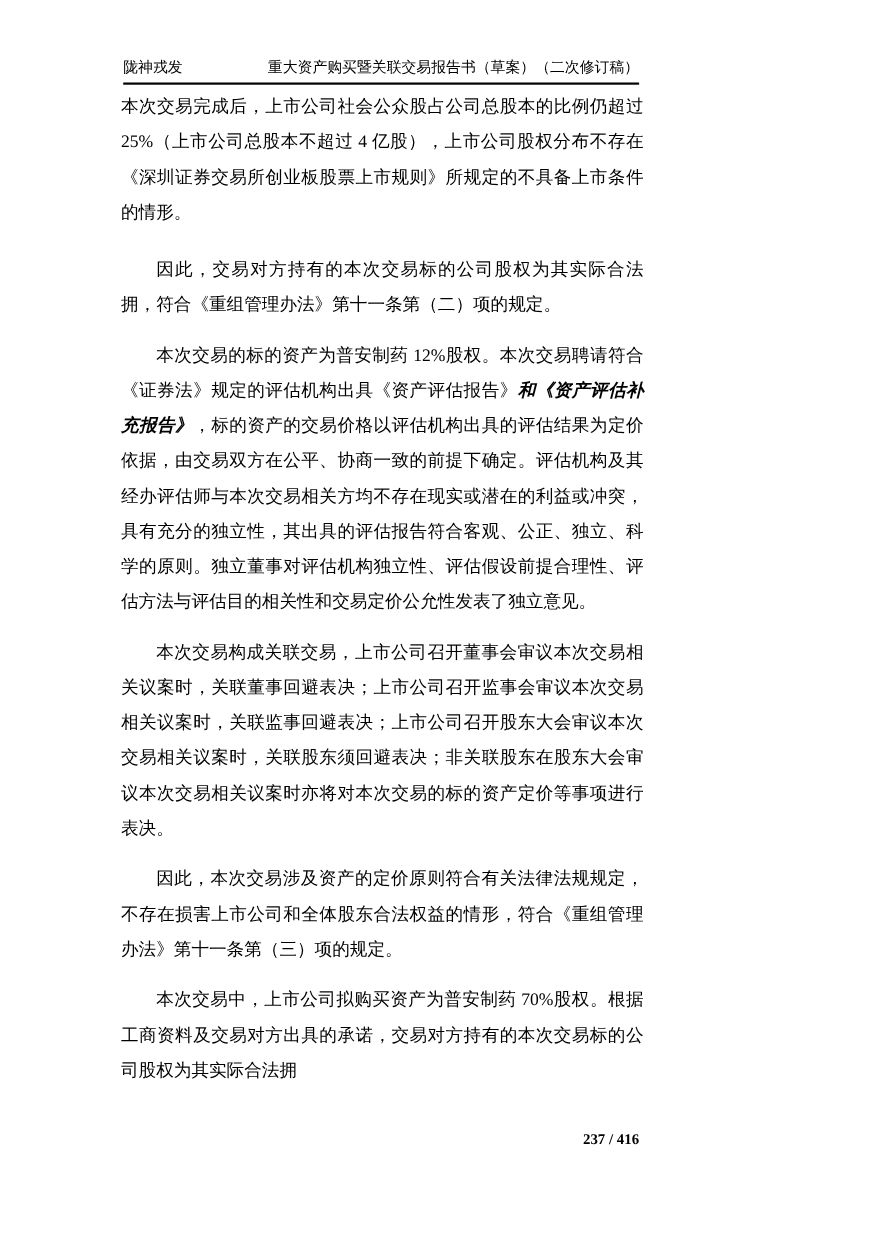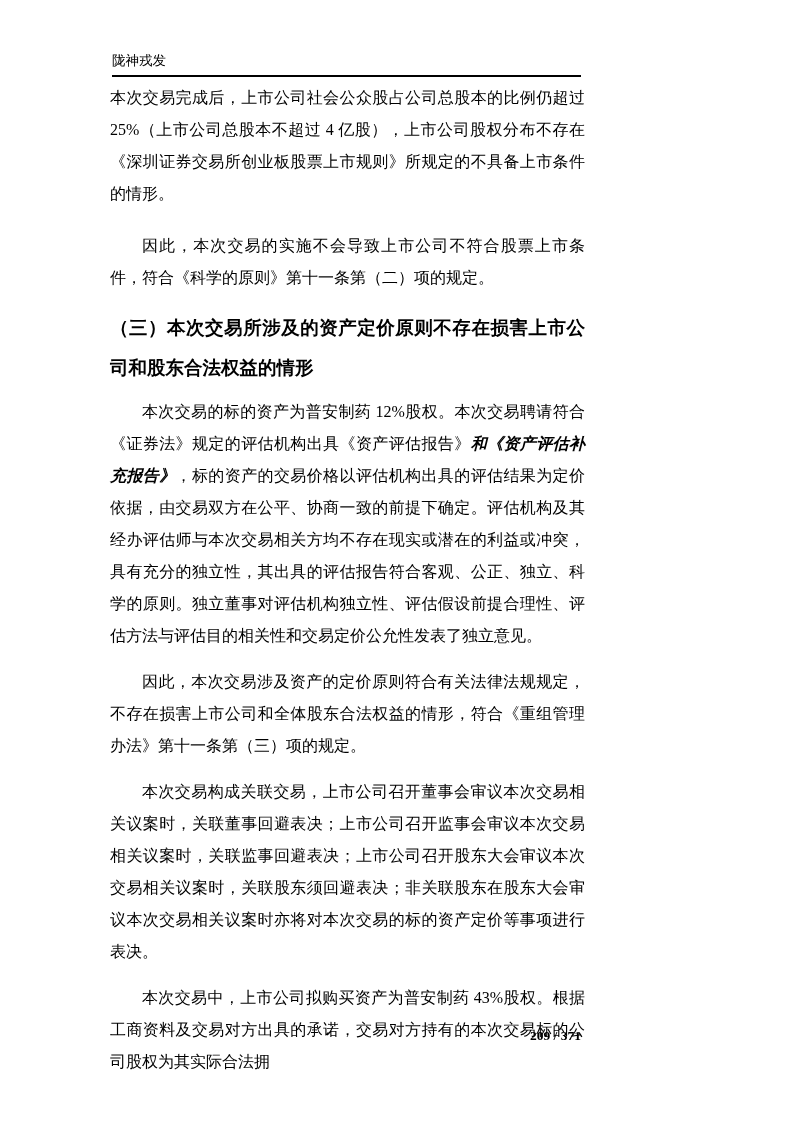--- a/index.html
+++ b/index.html
@@ -69,36 +69,36 @@
     font-weight: bold;
   }
 </style>
 </head>
 <body>
 
 <div class="page">
 
   <div class="header">
     <span class="h-left">陇神戎发</span>
+    <span class="h-right">重大资产购买暨关联交易报告书（草案）（二次修订稿）</span>
   </div>
 
   <div class="content">
 
     <p class="para first">本次交易完成后，上市公司社会公众股占公司总股本的比例仍超过 25%（上市公司总股本不超过 4 亿股），上市公司股权分布不存在《深圳证券交易所创业板股票上市规则》所规定的不具备上市条件的情形。</p>
 
-    <p class="para indent">因此，本次交易的实施不会导致上市公司不符合股票上市条件，符合《科学的原则》第十一条第（二）项的规定。</p>
+    <p class="para indent">因此，交易对方持有的本次交易标的公司股权为其实际合法拥，符合《重组管理办法》第十一条第（二）项的规定。</p>
 
-    <h2 class="sec-heading">（三）本次交易所涉及的资产定价原则不存在损害上市公司和股东合法权益的情形</h2>
 
     <p class="para indent"><span>本次交易的标的资产为普安制药 12%股权。本次交易聘请符合《证券法》规定的评估机构出具《资产评估报告》</span><span class="bold-kai">和《资产评估补充报告》</span><span>，标的资产的交易价格以评估机构出具的评估结果为定价依据，由交易双方在公平、协商一致的前提下确定。评估机构及其经办评估师与本次交易相关方均不存在现实或潜在的利益或冲突，具有充分的独立性，其出具的评估报告符合客观、公正、独立、科学的原则。独立董事对评估机构独立性、评估假设前提合理性、评估方法与评估目的相关性和交易定价公允性发表了独立意见。</span></p>
 
+    <p class="para indent">本次交易构成关联交易，上市公司召开董事会审议本次交易相关议案时，关联董事回避表决；上市公司召开监事会审议本次交易相关议案时，关联监事回避表决；上市公司召开股东大会审议本次交易相关议案时，关联股东须回避表决；非关联股东在股东大会审议本次交易相关议案时亦将对本次交易的标的资产定价等事项进行表决。</p>
+
     <p class="para indent">因此，本次交易涉及资产的定价原则符合有关法律法规规定，不存在损害上市公司和全体股东合法权益的情形，符合《重组管理办法》第十一条第（三）项的规定。</p>
 
-    <p class="para indent">本次交易构成关联交易，上市公司召开董事会审议本次交易相关议案时，关联董事回避表决；上市公司召开监事会审议本次交易相关议案时，关联监事回避表决；上市公司召开股东大会审议本次交易相关议案时，关联股东须回避表决；非关联股东在股东大会审议本次交易相关议案时亦将对本次交易的标的资产定价等事项进行表决。</p>
 
-
-    <p class="para indent">本次交易中，上市公司拟购买资产为普安制药 43%股权。根据工商资料及交易对方出具的承诺，交易对方持有的本次交易标的公司股权为其实际合法拥</p>
+    <p class="para indent">本次交易中，上市公司拟购买资产为普安制药 70%股权。根据工商资料及交易对方出具的承诺，交易对方持有的本次交易标的公司股权为其实际合法拥</p>
 
   </div>
 
-  <div class="footer">209 / 371</div>
+  <div class="footer">237 / 416</div>
 
 </div>
 
 </body></html>

